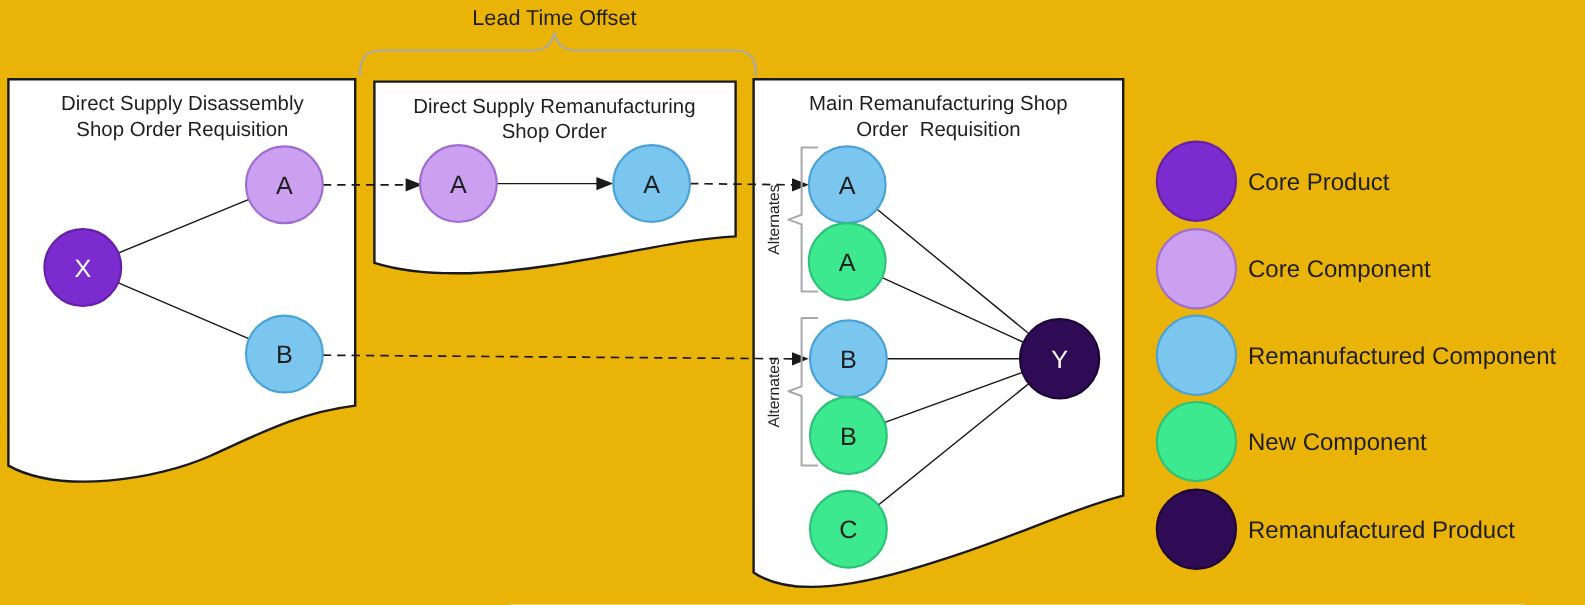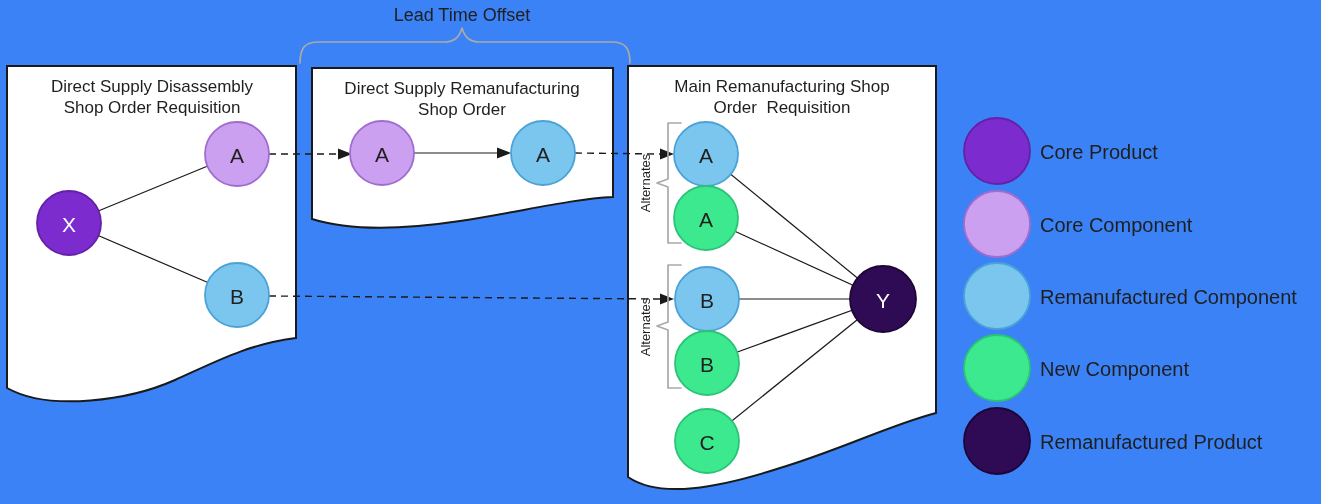--- a/index.html
+++ b/index.html
@@ -1,16 +1,16 @@
 <!DOCTYPE html>
 <html><head>
 <meta charset="utf-8">
 <style>
   html,body { margin:0; padding:0; background:#ffffff; }
-  .stage { position:relative; width:1321px; height:504px; background:#3b82f6;
+  .stage { position:relative; width:1321px; height:504px; background:#eab308;
            font-family:"Liberation Sans", sans-serif; }
   svg { display:block; }
 
   .panel   { fill:#ffffff; stroke:#1a1a1a; stroke-width:2; }
   .link    { stroke:#1a1a1a; stroke-width:1.2; fill:none; }
   .dashed  { stroke:#1a1a1a; stroke-width:1.4; fill:none; stroke-dasharray:7 5; }
   .arrowhead { fill:#1a1a1a; stroke:none; }
   .brace, .bracket { fill:none; stroke:#a9a9a9; stroke-width:1.7;
                      stroke-linecap:round; stroke-linejoin:round; }
   .node    { stroke-width:1.8; }

